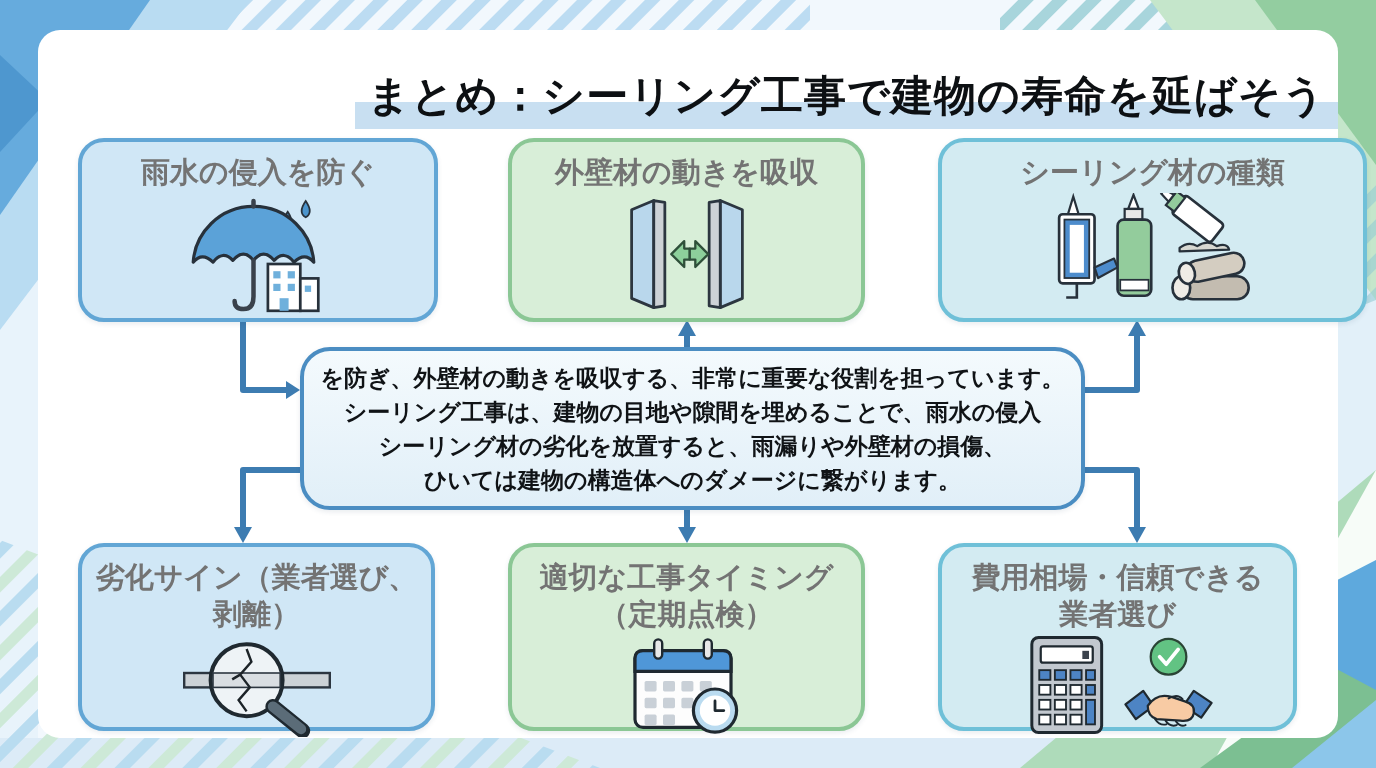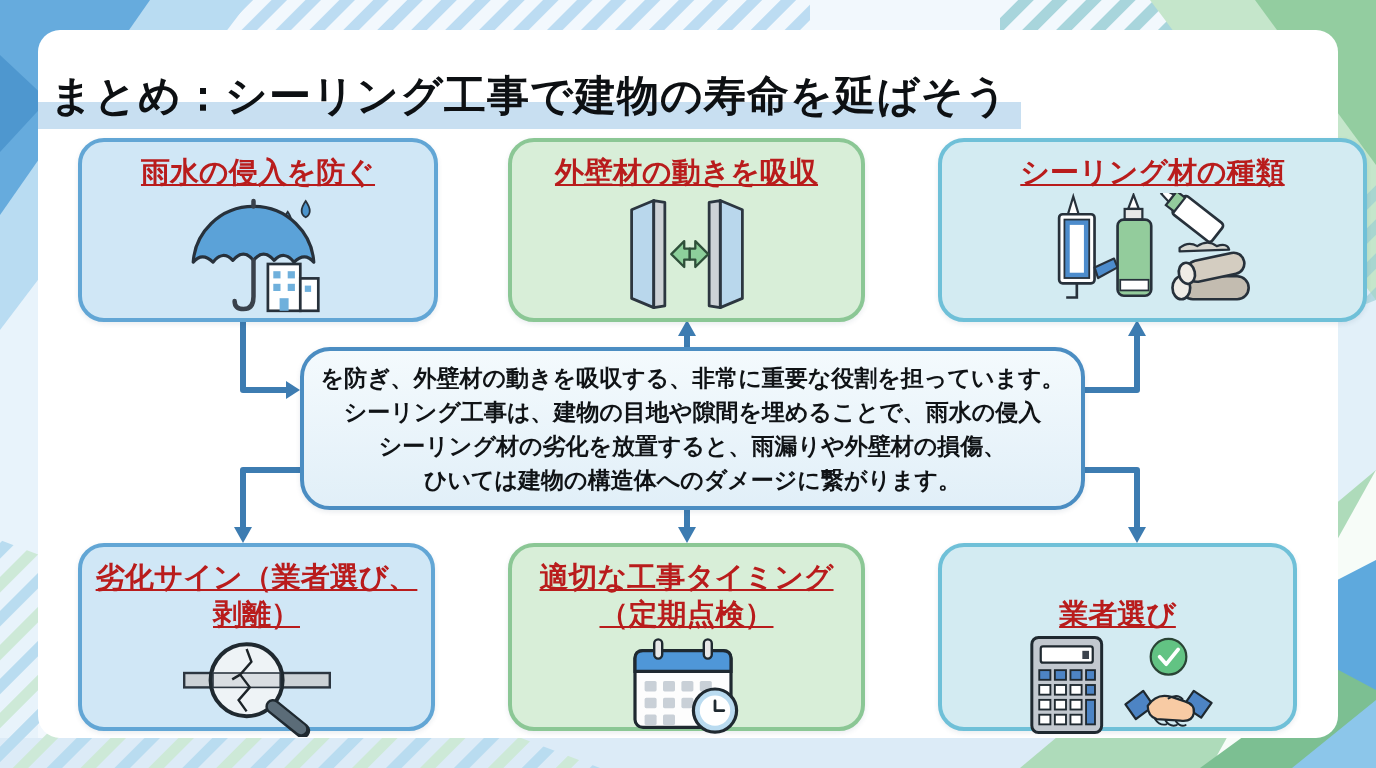--- a/index.html
+++ b/index.html
@@ -1,27 +1,27 @@
 <!DOCTYPE html>
 <html><head>
 <meta charset="utf-8">
 <style>
   html,body{margin:0;padding:0;}
   body{font-family:"Liberation Sans","DejaVu Sans",sans-serif;}
   .canvas{position:relative;width:1376px;height:768px;overflow:hidden;background:#f2f8fd;}
   .bg{position:absolute;left:0;top:0;width:1376px;height:768px;}
   .panel{position:absolute;left:38px;top:30px;width:1300px;height:708px;background:#ffffff;border-radius:22px;}
-  .title{position:absolute;left:0;right:0;top:38px;margin:0;text-align:left;
+  .title{position:absolute;left:0;right:0;top:38px;margin:0;text-align:right;
          font-size:42px;font-weight:bold;color:#0d1013;letter-spacing:1px;}
   .hl{background:linear-gradient(to bottom,rgba(0,0,0,0) 52%,#c8dff1 52%);padding:0 12px 10px;}
   .card{position:absolute;box-sizing:border-box;border-radius:26px;
         display:flex;flex-direction:column;align-items:center;
         box-shadow:0 2px 5px rgba(40,70,100,.10);}
-  .card .card-title{font-size:29px;font-weight:bold;color:#b91c1c;line-height:37px;
-        text-align:center;margin-top:12px;text-decoration:underline;}
+  .card .card-title{font-size:29px;font-weight:bold;color:#737373;line-height:37px;
+        text-align:center;margin-top:12px;}
   .card .icon-wrap{flex:1;display:flex;align-items:center;justify-content:center;}
   .c-blue {background:#d0e7f6;border:4px solid #62a6d5;}
   .c-green{background:#d8eed8;border:4px solid #8bc795;}
   .c-cyan {background:#d3ebf2;border:4px solid #6fc0d8;}
   .pos-1{left:40px;top:108px;width:360px;height:184px;}
   .pos-2{left:470px;top:108px;width:357px;height:184px;}
   .pos-3{left:900px;top:108px;width:429px;height:184px;}
   .pos-4{left:40px;top:513px;width:357px;height:188px;}
   .pos-5{left:470px;top:513px;width:357px;height:188px;}
   .pos-6{left:900px;top:513px;width:359px;height:188px;}
@@ -216,21 +216,21 @@
           </g>
           <circle cx="120" cy="97" r="27" fill="#badbf0" stroke="#1f2930" stroke-width="4"></circle>
           <circle cx="120" cy="97" r="19" fill="#ffffff"></circle>
           <path d="M120,97 V85 M120,97 H131" fill="none" stroke="#1f2930" stroke-width="3.5" stroke-linecap="round"></path>
         </svg>
       </div>
     </div>
 
     <div class="card c-cyan pos-6">
       <div class="card-title">
-        <br>
+        <span>費用相場・信頼できる</span><br>
         <span>業者選び</span>
       </div>
       <div class="icon-wrap">
         <svg width="256" height="104" viewBox="0 0 256 140">
           <rect x="12" y="6" width="94" height="128" rx="9" fill="#c2c8cf" stroke="#1f2930" stroke-width="4"></rect>
           <rect x="24" y="18" width="70" height="22" rx="3" fill="#ffffff" stroke="#1f2930" stroke-width="3"></rect>
           <rect x="80" y="24" width="9" height="11" fill="#3a424c"></rect>
           <g stroke="#1f2930" stroke-width="2.5">
             <rect x="22" y="50" width="15" height="13" fill="#4d84c4"></rect>
               <rect x="43" y="50" width="15" height="13" fill="#4d84c4"></rect>

